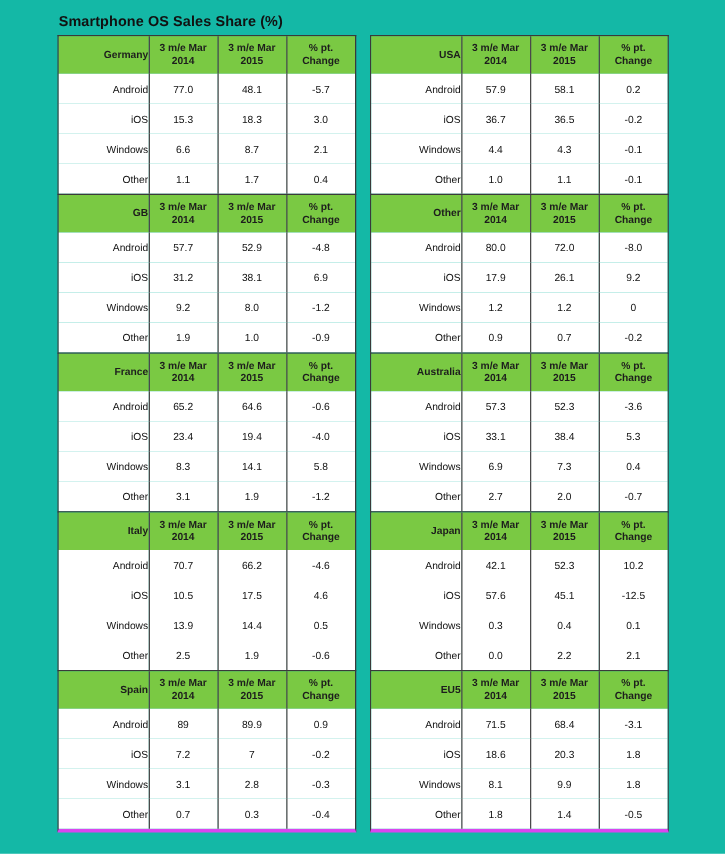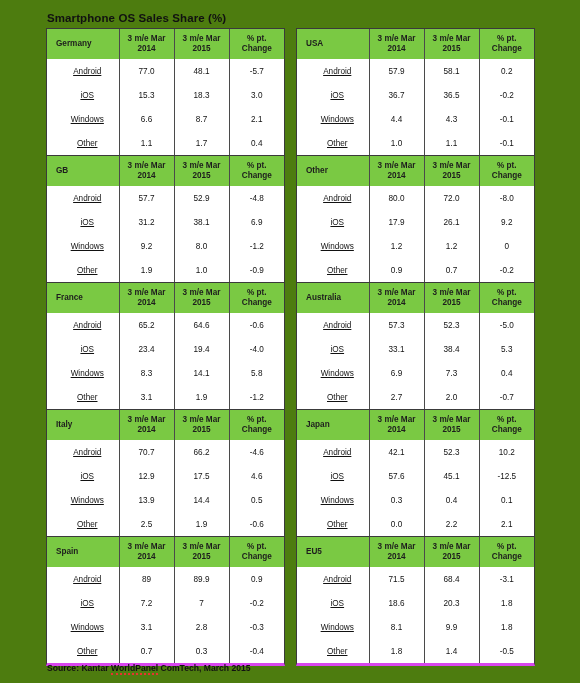--- a/index.html
+++ b/index.html
@@ -11,21 +11,21 @@
     width: 580px;
     height: 683px;
     font-family: "Liberation Sans", sans-serif;
     color: #1a1a1a;
     overflow: hidden;
   }
   #page {
     position: relative;
     width: 580px;
     height: 683px;
-    background: #4d7c0f;
+    background: #14b8a6;
     box-sizing: border-box;
   }
   #title {
     position: absolute;
     left: 47px;
     top: 12px;
     font-size: 11.5px;
     font-weight: bold;
     letter-spacing: 0.1px;
     color: #111111;
@@ -74,38 +74,37 @@
   thead th {
     background: #7ac943;
     height: 30px;
     font-size: 8.2px;
     font-weight: bold;
     color: #1d1d1d;
     line-height: 1.18;
     vertical-align: middle;
   }
   thead th.h-country {
-    text-align: left;
+    text-align: right;
     padding-left: 9px;
   }
   thead th.h-metric {
     text-align: center;
   }
   tbody tr { height: 24px; }
   tbody td {
     background: #ffffff;
     font-size: 8.2px;
     color: #111111;
     vertical-align: middle;
     height: 24px;
   }
   tbody td.os-name {
-    text-align: center;
+    text-align: right;
     padding-left: 9px;
-    text-decoration: underline;
   }
   tbody td.val {
     text-align: center;
   }
   .misspelled {
     border-bottom: 2px dotted #e8312f;
     padding-bottom: 0px;
   }
   #source {
     position: absolute;
@@ -276,21 +275,21 @@
             </thead>
             <tbody>
               <tr>
                 <td class="os-name">Android</td>
                 <td class="val">70.7</td>
                 <td class="val">66.2</td>
                 <td class="val">-4.6</td>
               </tr>
               <tr>
                 <td class="os-name">iOS</td>
-                <td class="val">12.9</td>
+                <td class="val">10.5</td>
                 <td class="val">17.5</td>
                 <td class="val">4.6</td>
               </tr>
               <tr>
                 <td class="os-name">Windows</td>
                 <td class="val">13.9</td>
                 <td class="val">14.4</td>
                 <td class="val">0.5</td>
               </tr>
               <tr>
@@ -450,21 +449,21 @@
                 <th class="h-metric"><span>3 m/e Mar</span><br><span>2014</span></th>
                 <th class="h-metric"><span>3 m/e Mar</span><br><span>2015</span></th>
                 <th class="h-metric"><span>% pt.</span><br><span>Change</span></th>
               </tr>
             </thead>
             <tbody>
               <tr>
                 <td class="os-name">Android</td>
                 <td class="val">57.3</td>
                 <td class="val">52.3</td>
-                <td class="val">-5.0</td>
+                <td class="val">-3.6</td>
               </tr>
               <tr>
                 <td class="os-name">iOS</td>
                 <td class="val">33.1</td>
                 <td class="val">38.4</td>
                 <td class="val">5.3</td>
               </tr>
               <tr>
                 <td class="os-name">Windows</td>
                 <td class="val">6.9</td>
@@ -564,17 +563,14 @@
                 <td class="val">1.8</td>
                 <td class="val">1.4</td>
                 <td class="val">-0.5</td>
               </tr>
             </tbody>
           </table>
         </div>
       </div>
   </div>
 
-  <div id="source">
-    <span>Source: Kantar </span><span class="misspelled">WorldPanel</span><span> ComTech, March 2015</span>
-  </div>
 
 </div>
 
 </body></html>

